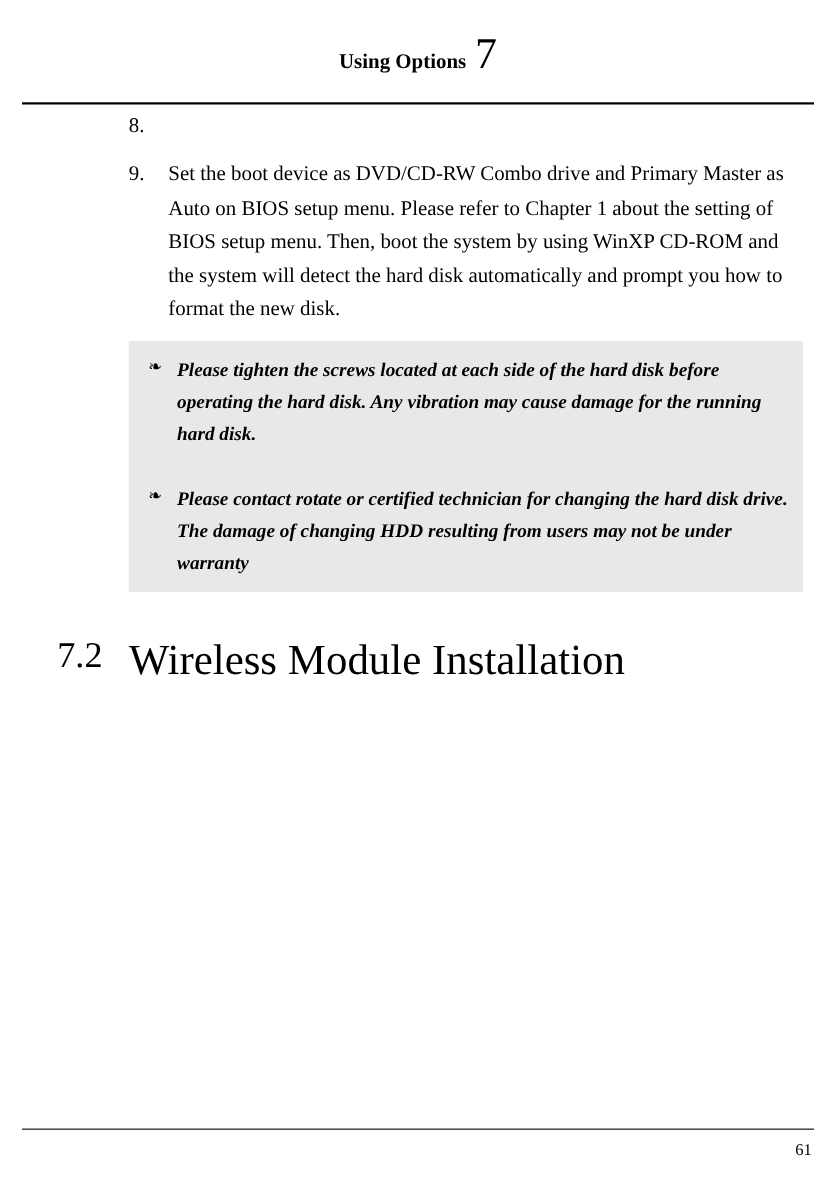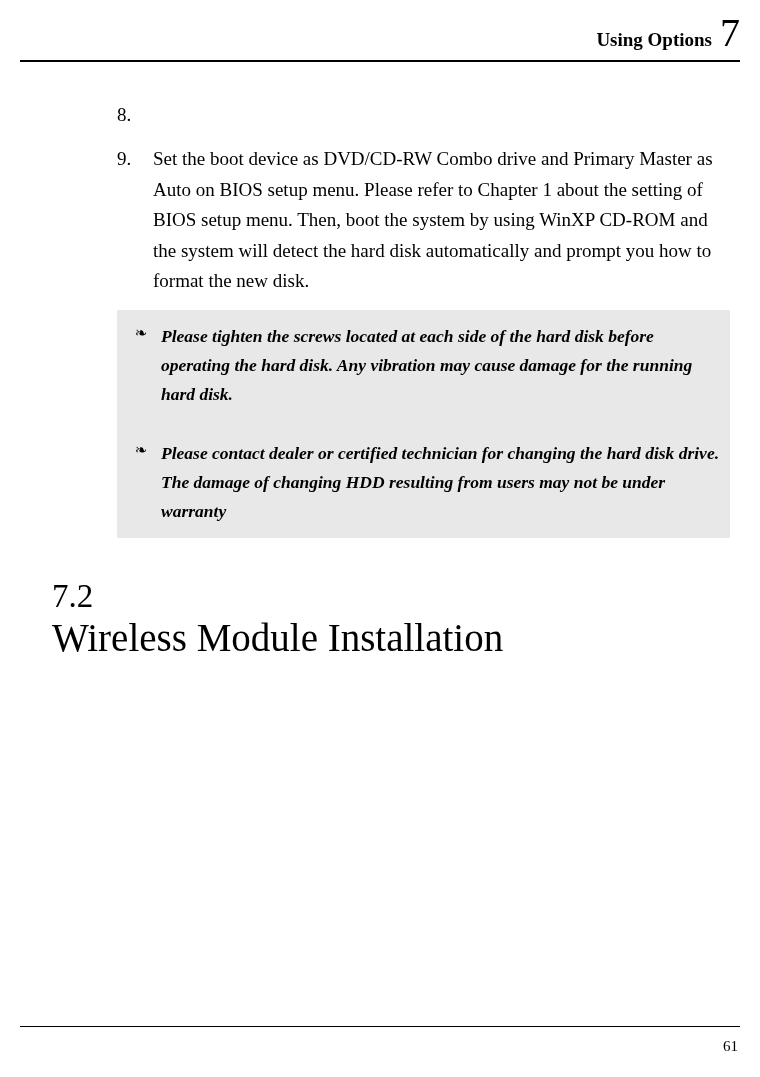--- a/index.html
+++ b/index.html
@@ -16,28 +16,28 @@
       position: relative;
     }
     .page {
       width: 760px;
       height: 1077px;
       position: relative;
       padding: 0;
     }
     .header {
       position: absolute;
-      top: 13px;
+      top: 29px;
       right: 20px;
       left: 20px;
       border-bottom: 2px solid #000;
       display: flex;
-      justify-content: flex-end;
+      justify-content: center;
       align-items: baseline;
-      padding-bottom: 0;
+      padding-bottom: 16px;
     }
     .header-title {
       font-size: 19px;
       font-weight: bold;
       margin-right: 8px;
       line-height: 40px;
     }
     .header-chapter {
       font-size: 40px;
       font-weight: normal;
@@ -85,21 +85,20 @@
       font-style: italic;
       line-height: 1.65;
     }
     .note-gap {
       height: 18px;
     }
     .section {
       display: flex;
       margin-top: 40px;
       margin-left: -65px;
-      flex-direction: column;
     }
     .section-num {
       font-size: 33px;
       width: 65px;
       flex-shrink: 0;
       font-family: "Times New Roman", serif;
     }
     .section-title {
       font-size: 39px;
       font-family: "Times New Roman", serif;
@@ -144,21 +143,21 @@
     </div>
 
     <div class="note-box">
       <div class="note-item">
         <div class="note-bullet">❧</div>
         <div class="note-text">Please tighten the screws located at each side of the hard disk before operating the hard disk. Any vibration may cause damage for the running hard disk.</div>
       </div>
       <div class="note-gap"></div>
       <div class="note-item">
         <div class="note-bullet">❧</div>
-        <div class="note-text">Please contact dealer or certified technician for changing the hard disk drive. The damage of changing HDD resulting from users may not be under warranty</div>
+        <div class="note-text">Please contact rotate or certified technician for changing the hard disk drive. The damage of changing HDD resulting from users may not be under warranty</div>
       </div>
     </div>
 
     <div class="section">
       <div class="section-num">7.2</div>
       <div class="section-title">Wireless Module Installation</div>
     </div>
 
 
   </div>

